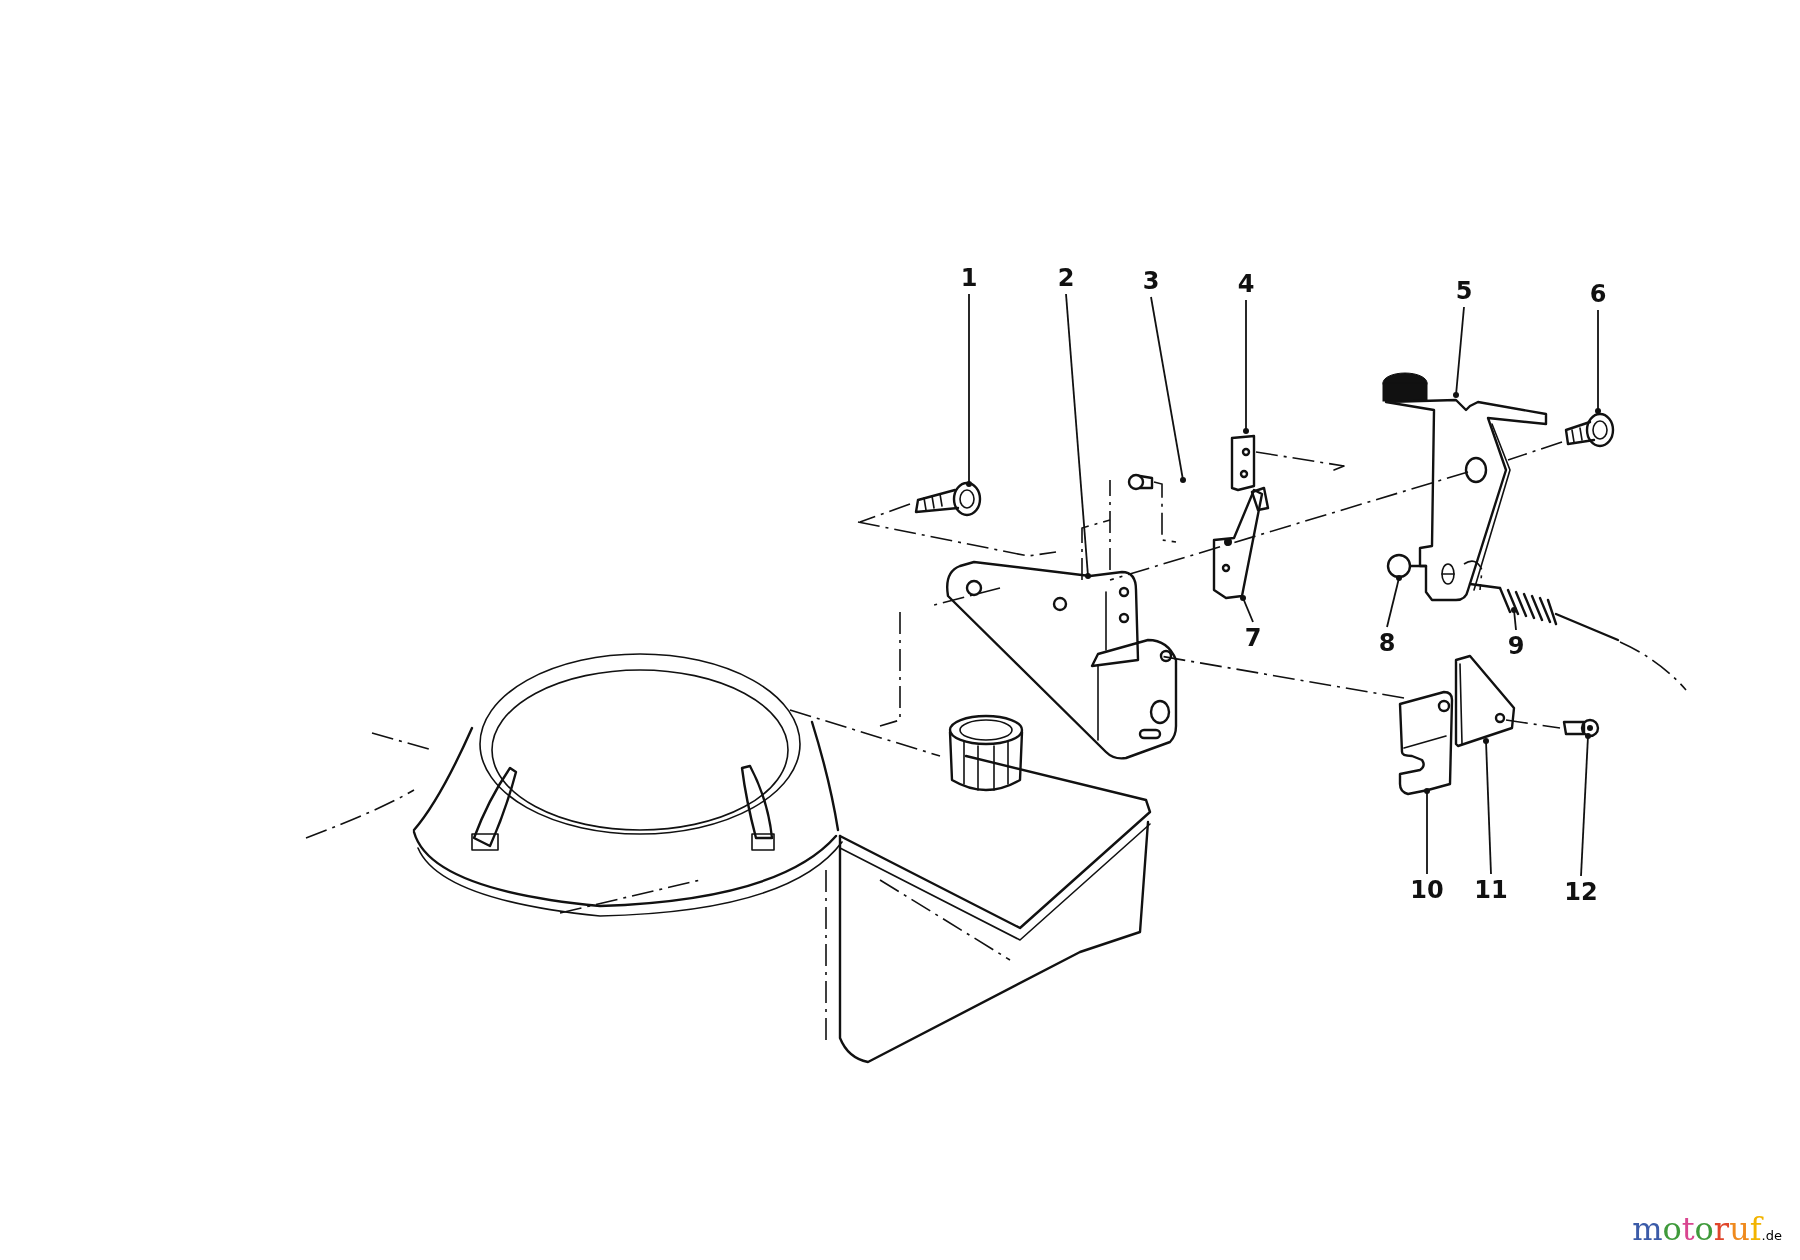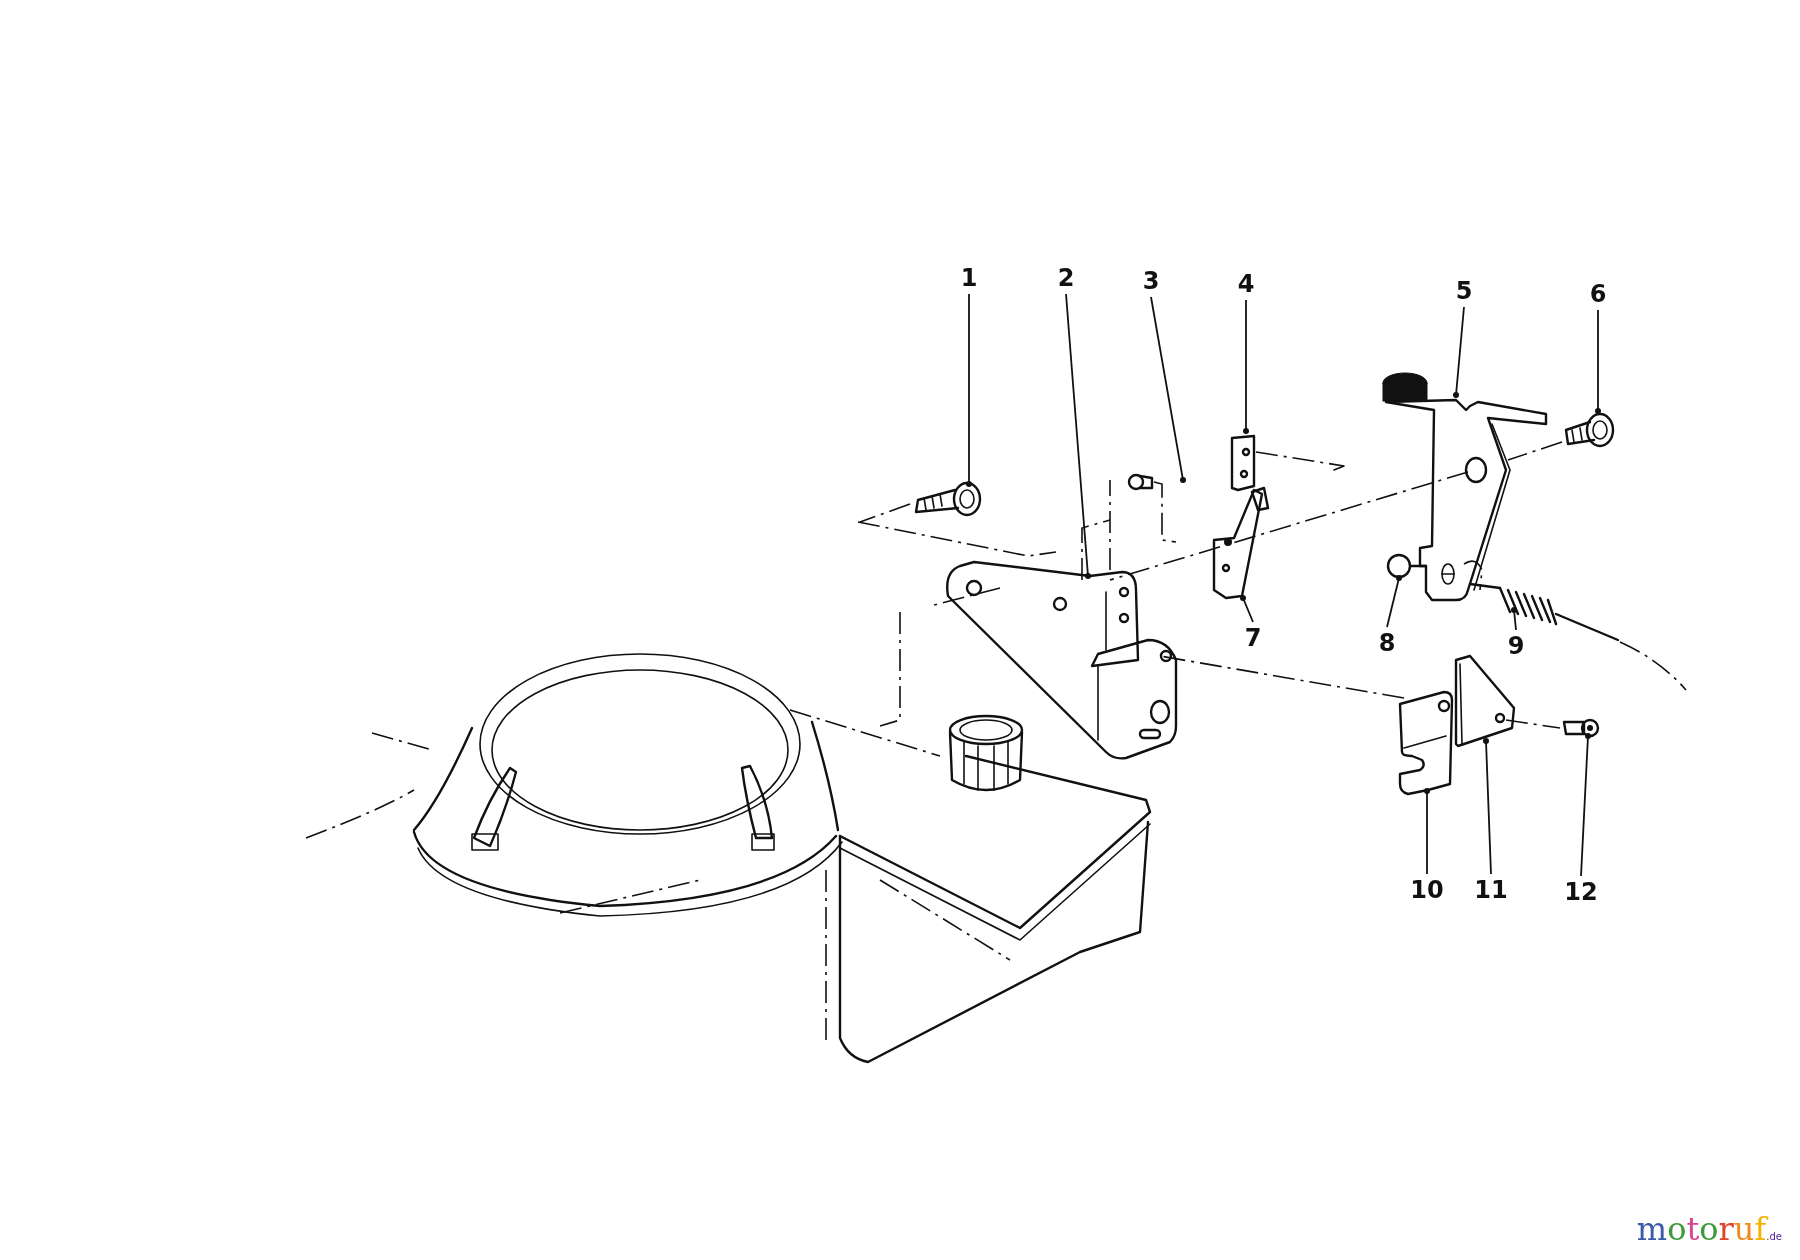--- a/index.html
+++ b/index.html
@@ -6,21 +6,21 @@
   body { width:1800px; height:1260px; position:relative; overflow:hidden; font-family:"DejaVu Sans", sans-serif; }
   #diagram { position:absolute; left:0; top:0; width:1800px; height:1260px; }
   .ln { fill:none; stroke:#111; stroke-width:2.4; stroke-linecap:round; stroke-linejoin:round; }
   .th { fill:none; stroke:#111; stroke-width:1.6; stroke-linecap:round; stroke-linejoin:round; }
   .dash { fill:none; stroke:#111; stroke-width:1.6; stroke-dasharray:22 6 3 6; }
   .lead { fill:none; stroke:#111; stroke-width:1.8; }
   .dot { fill:#111; }
   .blk { fill:#111; stroke:#111; }
   .callout { font-family:"DejaVu Sans", sans-serif; font-weight:bold; font-size:24px; fill:#111; text-anchor:middle; }
   .watermark { position:absolute; right:18px; bottom:12px; font-family:"DejaVu Serif", serif; font-size:32px; letter-spacing:0px; }
-  .watermark .suf { font-family:"DejaVu Sans", sans-serif; font-size:10px; color:#4c1d95; }
+  .watermark .suf { font-family:"DejaVu Sans", sans-serif; font-size:13px; color:#000000; }
 </style>
 </head>
 <body>
 
 <svg id="diagram" viewBox="0 0 1800 1260" xmlns="http://www.w3.org/2000/svg">
 
   <g>
     <ellipse class="th" cx="640" cy="744" rx="160" ry="90"></ellipse>
     <ellipse class="th" cx="640" cy="750" rx="148" ry="80"></ellipse>
     <path class="ln" d="M472 728 Q440 800 414 830"></path>

